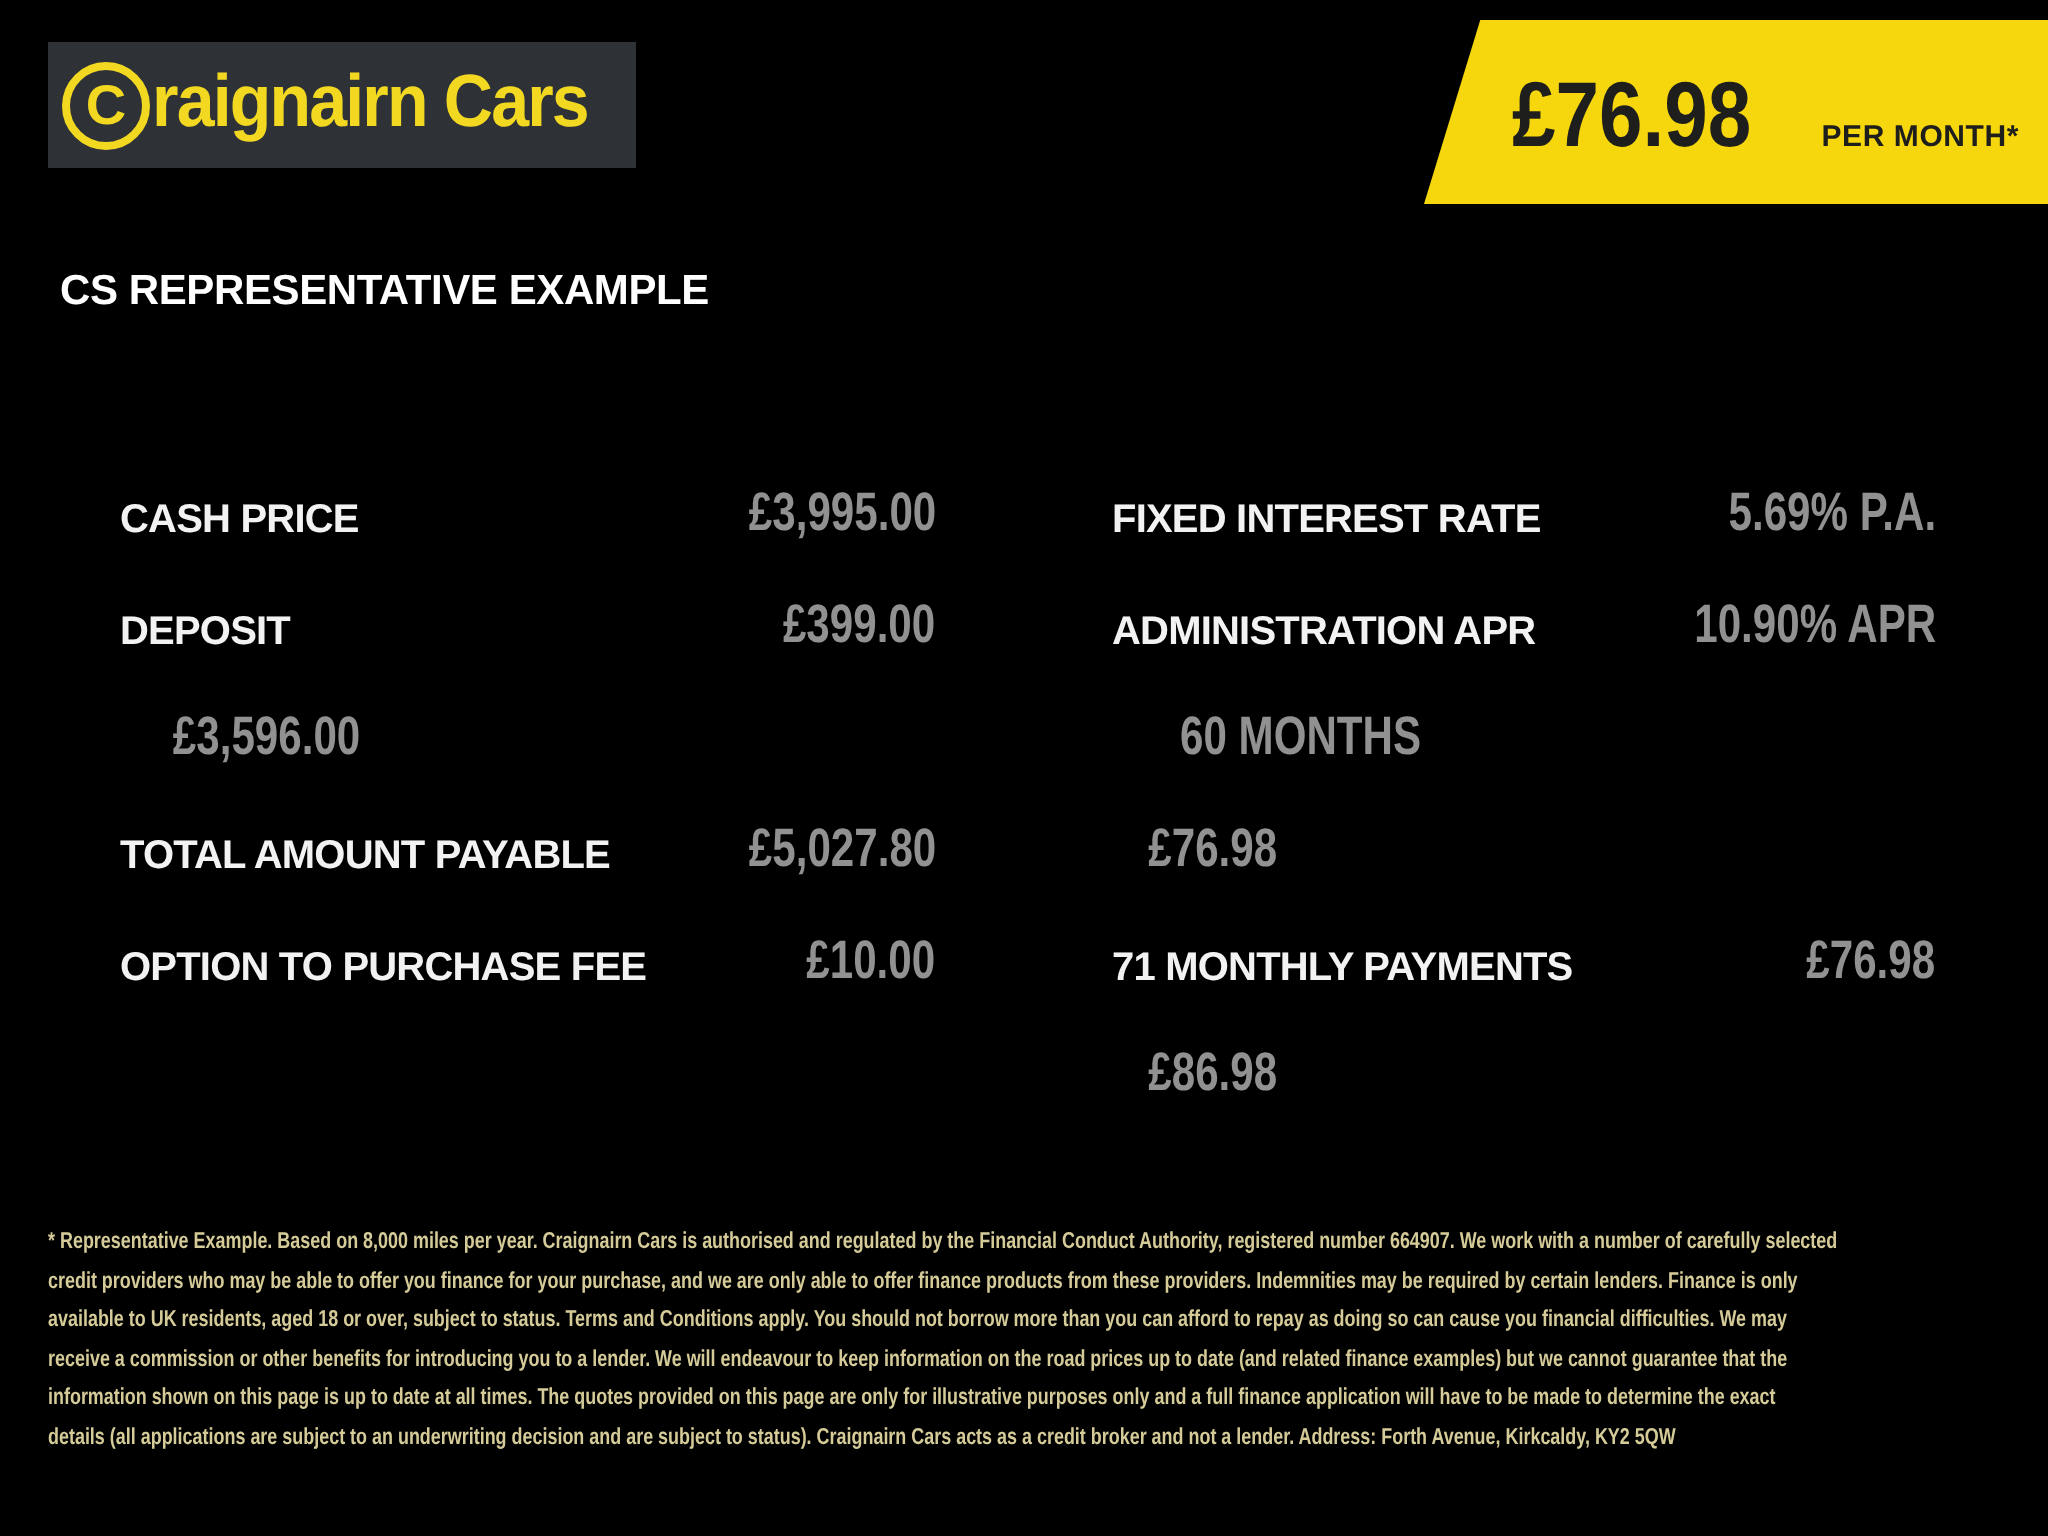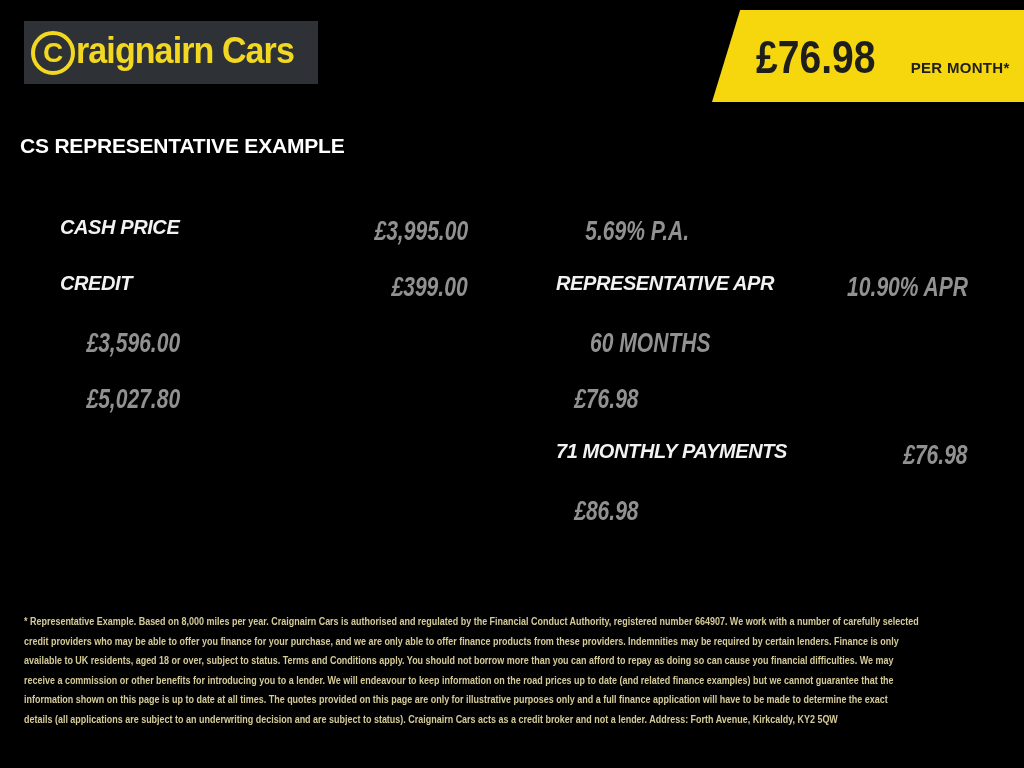--- a/index.html
+++ b/index.html
@@ -51,32 +51,32 @@
     font-size:46px; font-weight:bold; line-height:1;
     display:inline-block; transform:scaleX(0.85); transform-origin:0 100%;
     white-space:nowrap;
   }
   .banner-suffix {
     font-size:15px; font-weight:bold; letter-spacing:0.3px; white-space:nowrap;
   }
 
   
   .page-title {
-    position:absolute; left:20px; top:134px;
+    position:absolute; left:30px; top:134px;
     color:#fff; font-size:21px; font-weight:bold; letter-spacing:-0.2px;
     white-space:nowrap;
   }
 
   
   .col { position:absolute; top:216px; }
   .col-left  { left:60px;  width:408px; }
   .col-right { left:556px; width:412px; }
   .fin-row {
     height:56px;
-    display:flex; align-items:flex-start; justify-content:space-between;font-style:italic;
+    display:flex; align-items:flex-end; justify-content:space-between;
   }
   .fin-label {
     color:#f2f2f2; font-size:20px; font-weight:bold;
     letter-spacing:-0.4px; white-space:nowrap;
   }
   .fin-value {
     color:#919191; font-size:27px; font-weight:bold; white-space:nowrap;
     display:inline-block; transform:scaleX(0.78); transform-origin:100% 50%;
   }
 
@@ -106,37 +106,43 @@
 </div>
 
 <div class="page-title">CS REPRESENTATIVE EXAMPLE</div>
 
 <div class="col col-left">
   <div class="fin-row">
     <span class="fin-label">CASH PRICE</span>
     <span class="fin-value">£3,995.00</span>
   </div>
   <div class="fin-row">
-    <span class="fin-label">CREDIT</span>
+    <span class="fin-label">DEPOSIT</span>
     <span class="fin-value">£399.00</span>
   </div>
   <div class="fin-row">
     <span class="fin-value">£3,596.00</span>
   </div>
   <div class="fin-row">
+    <span class="fin-label">TOTAL AMOUNT PAYABLE</span>
     <span class="fin-value">£5,027.80</span>
+  </div>
+  <div class="fin-row">
+    <span class="fin-label">OPTION TO PURCHASE FEE</span>
+    <span class="fin-value">£10.00</span>
   </div>
 </div>
 
 <div class="col col-right">
   <div class="fin-row">
+    <span class="fin-label">FIXED INTEREST RATE</span>
     <span class="fin-value">5.69% P.A.</span>
   </div>
   <div class="fin-row">
-    <span class="fin-label">REPRESENTATIVE APR</span>
+    <span class="fin-label">ADMINISTRATION APR</span>
     <span class="fin-value">10.90% APR</span>
   </div>
   <div class="fin-row">
     <span class="fin-value">60 MONTHS</span>
   </div>
   <div class="fin-row">
     <span class="fin-value">£76.98</span>
   </div>
   <div class="fin-row">
     <span class="fin-label">71 MONTHLY PAYMENTS</span>

